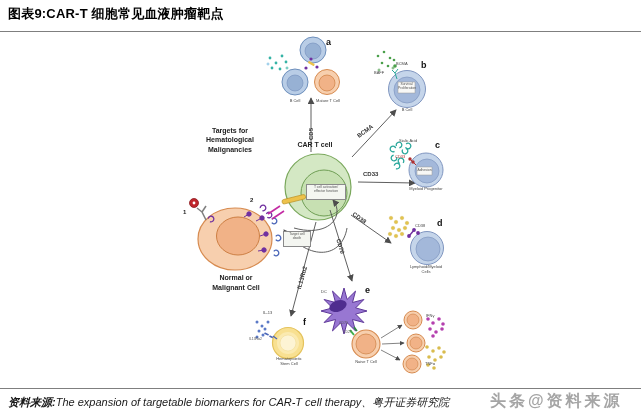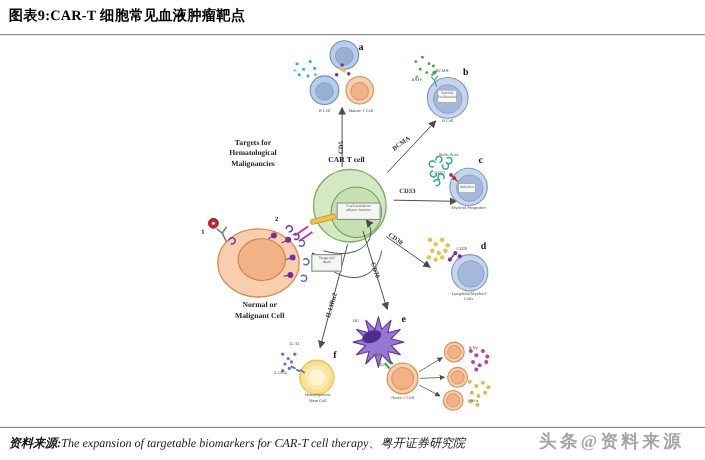--- a/index.html
+++ b/index.html
@@ -1,17 +1,17 @@
 <!DOCTYPE html>
 <html><head>
 <meta charset="utf-8">
 <style>
   html,body{margin:0;padding:0;background:#fff;}
   #page{position:relative;width:641px;height:418px;background:#fff;overflow:hidden;
-        font-family:Liberation Serif, serif;}
+        font-family:Liberation Sans, sans-serif;}
   .abs{position:absolute;}
   .title{font-size:13px;font-weight:bold;color:#000;letter-spacing:0.2px;}
   .rule{height:1px;background:#7f7f7f;width:641px;left:0;}
   .lbl{font-weight:bold;color:#222;}
   .c{text-align:center;}
   .tiny{font-size:4px;color:#444;line-height:1.15;}
   .micro{font-size:3.4px;color:#555;line-height:1.1;}
   .arrowlbl{font-size:6px;font-weight:bold;color:#333;white-space:nowrap;transform-origin:0 0;}
   .panel{font-size:9px;font-weight:bold;color:#111;}
   .box{background:#f4f6f1;border:0.6px solid #8a8a8a;text-align:center;}

